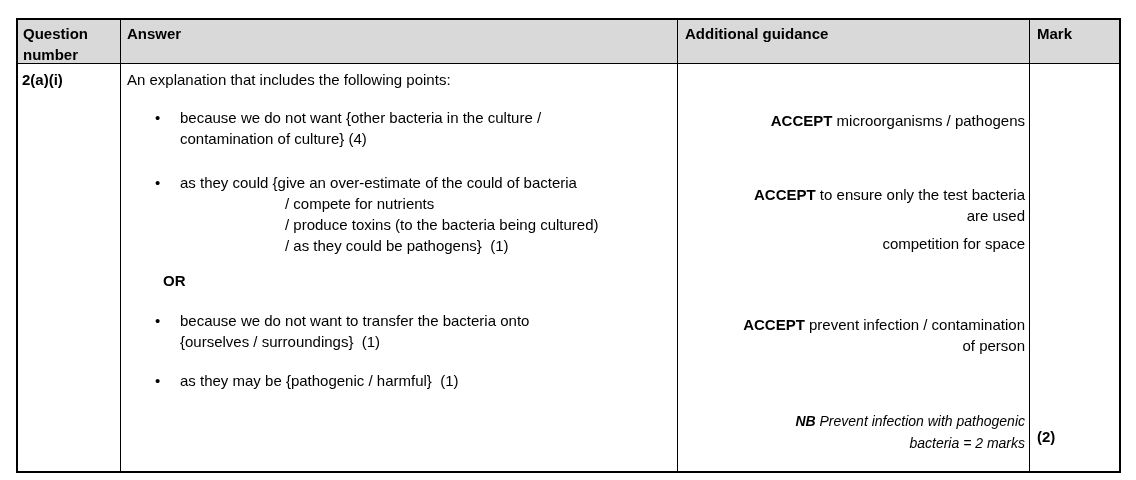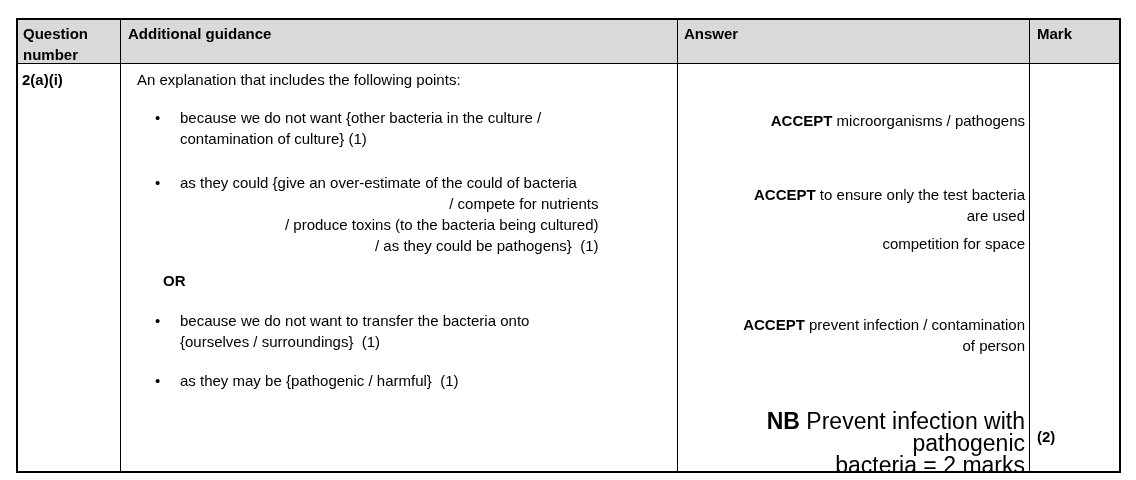--- a/index.html
+++ b/index.html
@@ -28,47 +28,47 @@
     padding: 3px 5px;
     border-bottom: 1.5px solid #000;
   }
   .hcell, .cell { border-right: 1.5px solid #000; position: relative; }
   .hcell.last, .cell.last { border-right: none; }
   .pre { white-space: pre-wrap; }
   .abs { position: absolute; }
   .b { font-weight: bold; }
   .bullet-row { display: flex; align-items: flex-start; }
   .dot { flex: 0 0 25px; width: 25px; }
-  .cont { padding-left: 105px; text-align: right; }
+  .cont { padding-left: 105px; }
   .gnote { left: 7px; right: 4px; text-align: right; }
   .gsub { padding-left: 64px; margin-top: 7px; }
-  .nb { font-size: 23px; line-height: 22px; }
+  .nb { font-size: 14px; line-height: 22px; font-style: italic; }
 </style>
 </head>
 <body>
 
 <div class="tbl">
 
   <div class="hcell pre">Question
 number</div>
+  <div class="hcell" style="padding-left:6px">Answer</div>
   <div class="hcell" style="padding-left:7px">Additional guidance</div>
-  <div class="hcell" style="padding-left:6px">Answer</div>
   <div class="hcell last" style="padding-left:7px">Mark</div>
 
   <div class="cell">
     <div class="abs b" style="left:4px; top:5px">2(a)(i)</div>
   </div>
 
   <div class="cell">
-    <div class="abs" style="left:16px; top:5px; right:4px">An explanation that includes the following points:</div>
+    <div class="abs" style="left:6px; top:5px; right:4px">An explanation that includes the following points:</div>
 
     <div class="abs bullet-row" style="left:34px; top:43px; right:4px">
       <span class="dot">•</span>
       <div class="pre">because we do not want {other bacteria in the culture /
-contamination of culture} (1)</div>
+contamination of culture} (4)</div>
     </div>
 
     <div class="abs bullet-row" style="left:34px; top:108px; right:4px">
       <span class="dot">•</span>
       <div>
         <div class="pre">as they could {give an over-estimate of the could of bacteria</div>
         <div class="pre cont">/ compete for nutrients
 / produce toxins (to the bacteria being cultured)
 / as they could be pathogens}  (1)</div>
       </div>

